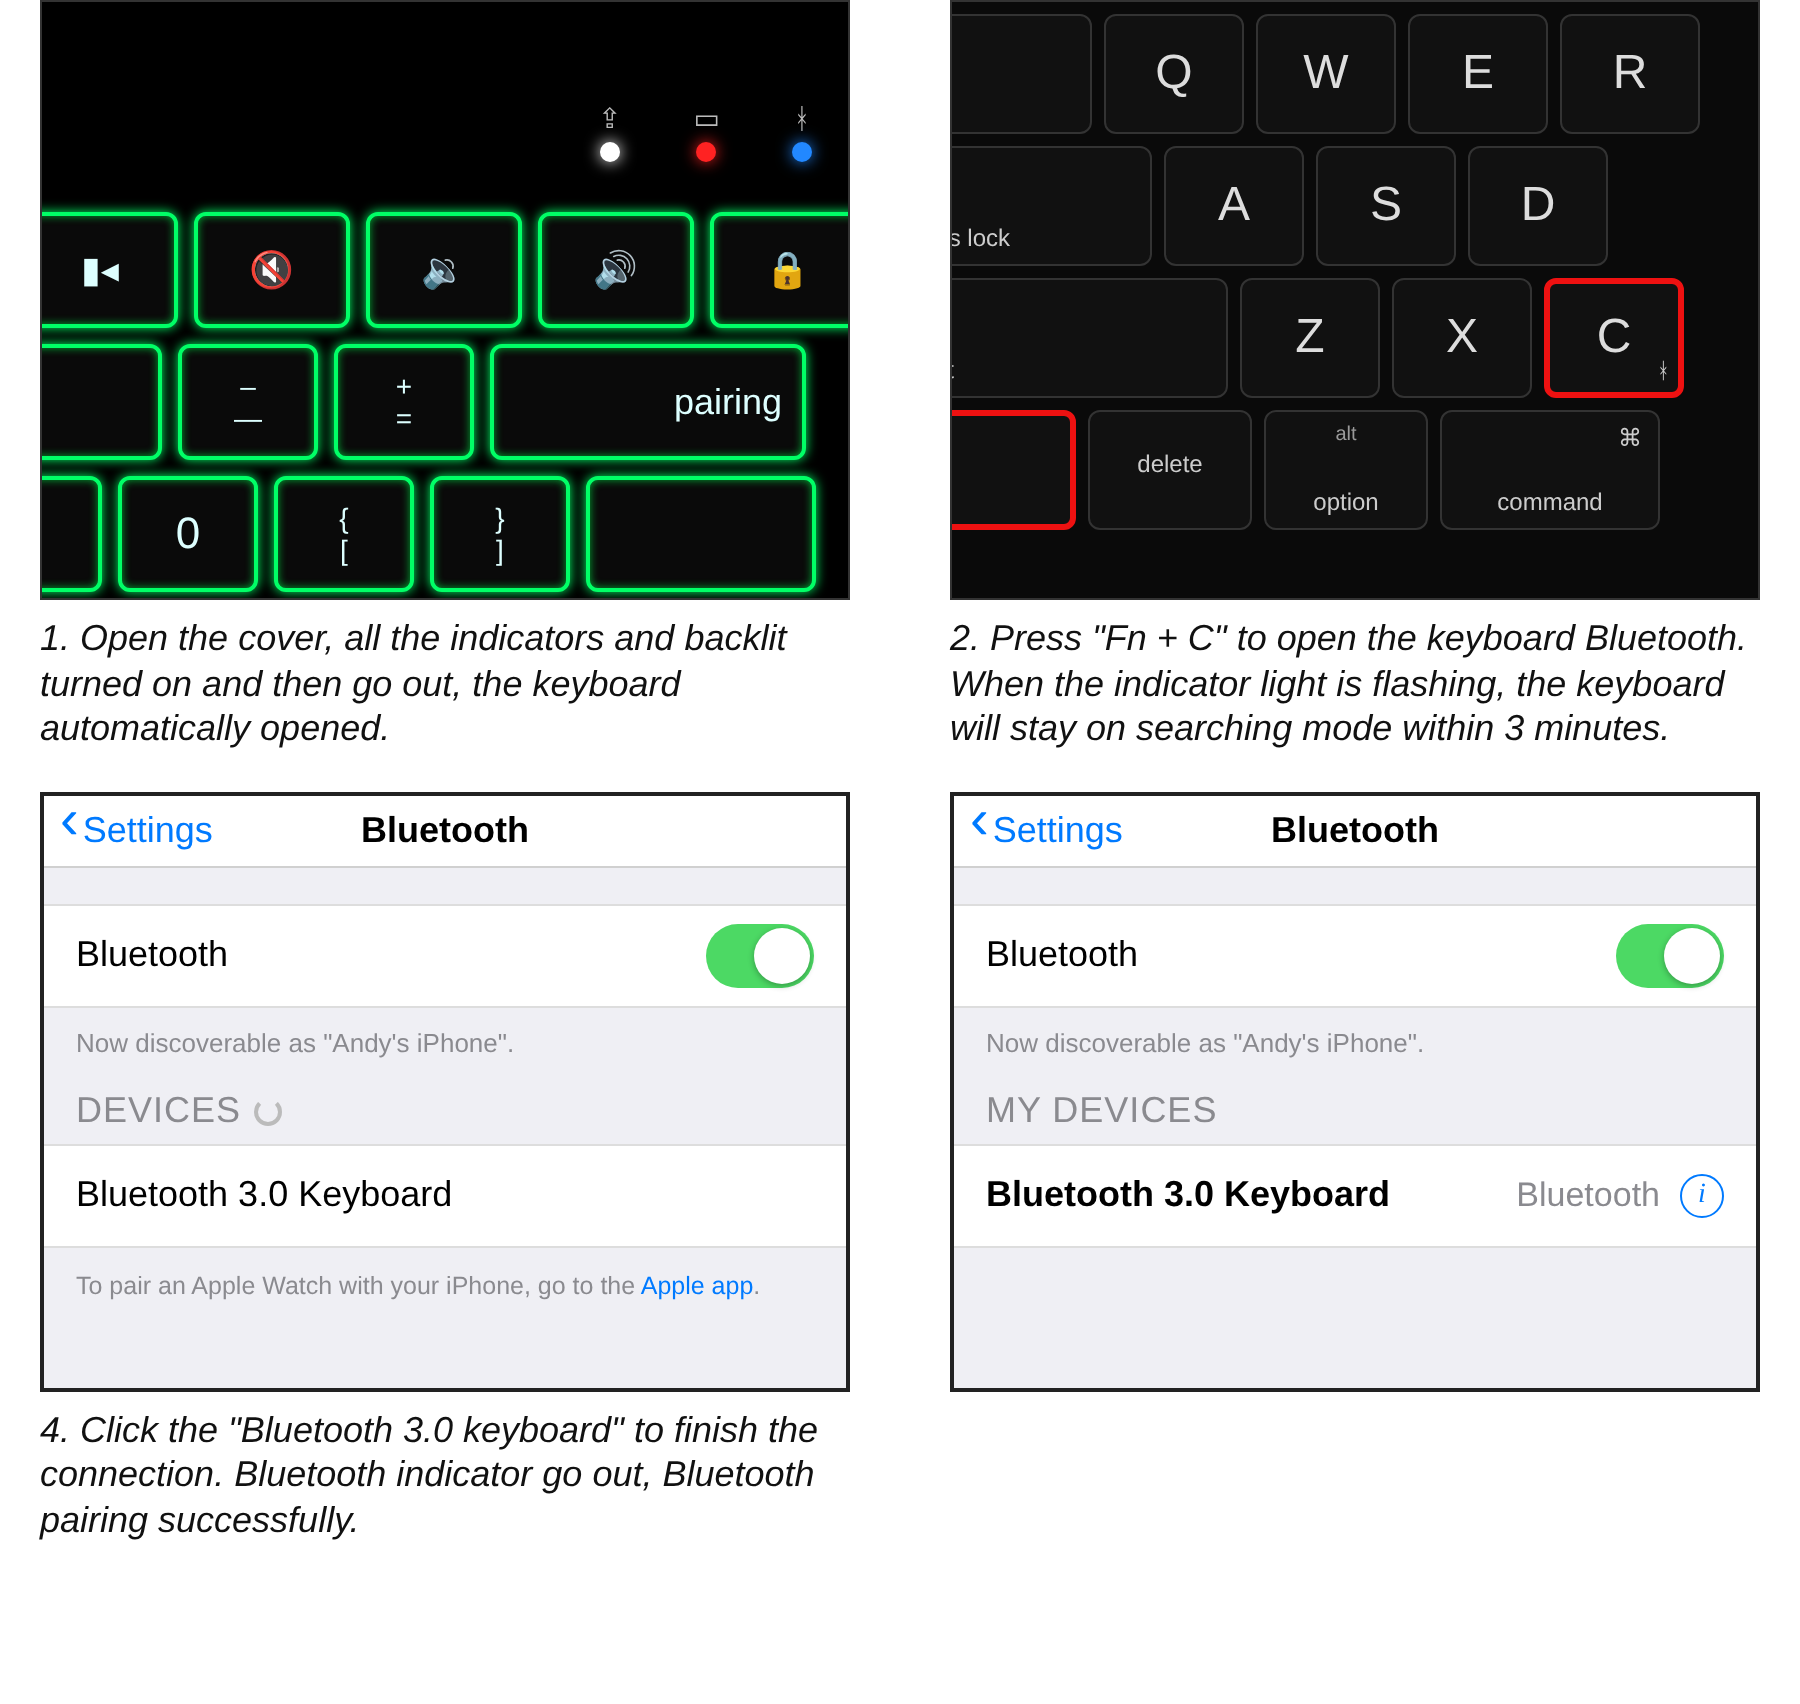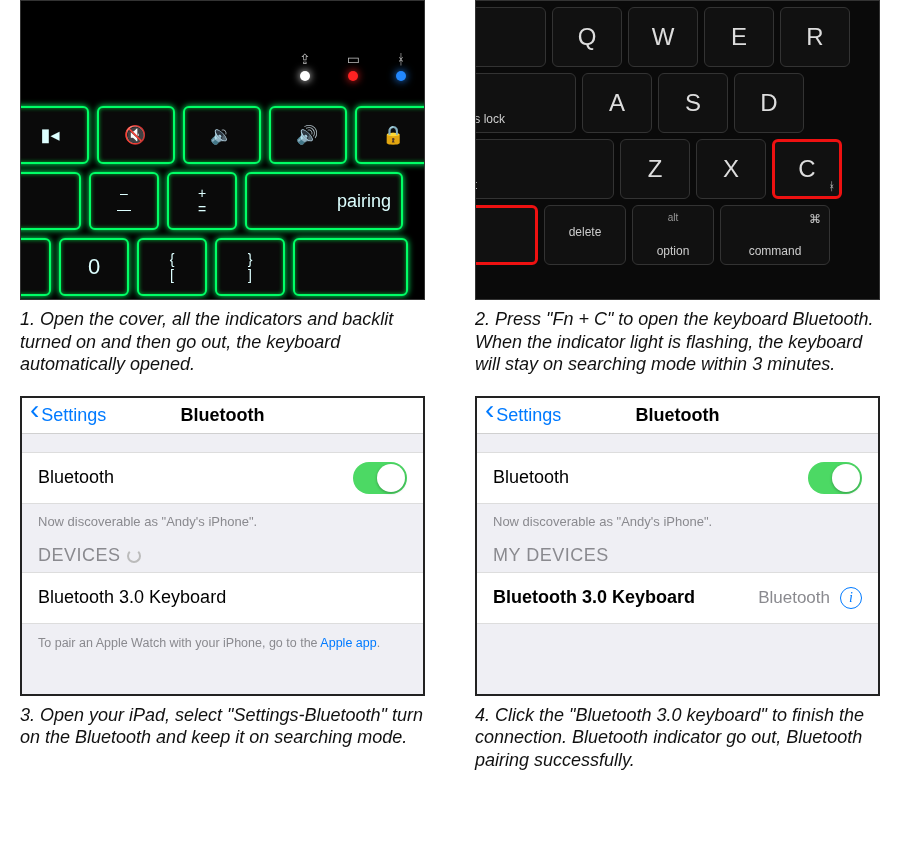--- a/index.html
+++ b/index.html
@@ -322,17 +322,16 @@
       <div class="ios-row">
         <b>Bluetooth 3.0 Keyboard</b>
         <span class="conn-right">
           <span>Bluetooth</span>
           <span class="info-icon">i</span>
         </span>
       </div>
     </div>
   </div>
 
-  <div class="caption">3. Open your iPad, select "Settings-Bluetooth" turn on the Bluetooth and keep it on searching mode.</div>
 
   <div class="caption">4. Click the "Bluetooth 3.0 keyboard" to finish the connection. Bluetooth indicator go out, Bluetooth pairing successfully.</div>
 
 </div>
 
 </body></html>

